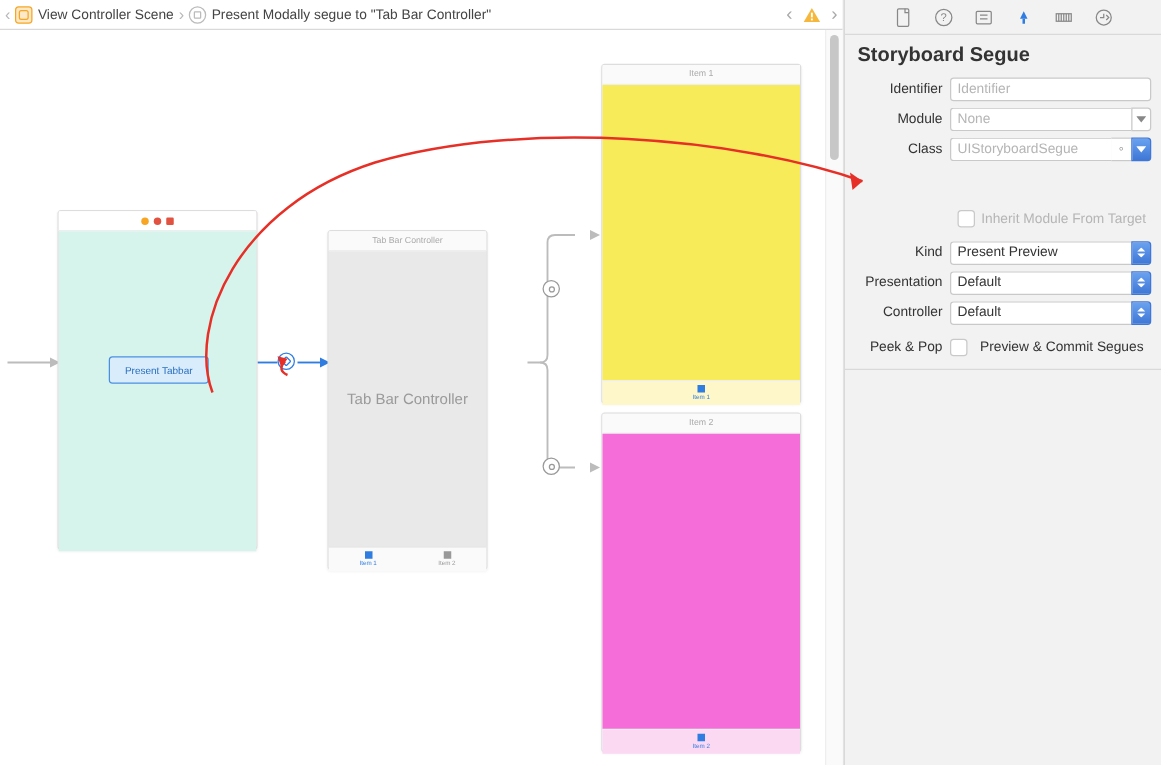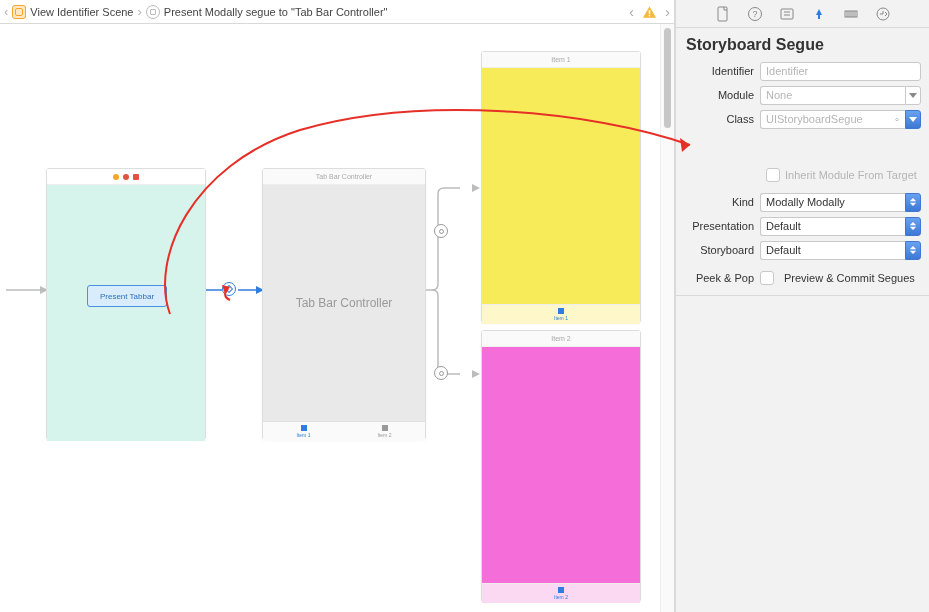--- a/index.html
+++ b/index.html
@@ -61,21 +61,21 @@
   .hdr-dot.sq{border-radius:1px;background:#e25241;}
   .scene0 .scene-body { height:256px; background:#d6f4ec; }
   .btn-present {
     position:absolute; left:40px; top:100px; width:80px; height:22px;
     border:1px solid #4a90e2; border-radius:3px; background:#d9ecfb;
     display:flex;align-items:center;justify-content:center; font-size:8px; color:#2a6fbf;
     cursor:pointer;
   }
 
   
-  .scene1 { left:262px; top:144px; width:164px; height:272px; }
+  .scene1 { left:262px; top:160px; width:128px; height:272px; }
   .scene1 .scene-header { font-size:7px; color:#aaa; }
   .scene1 .scene-body { height:236px; background:#e9e9e9; display:flex;align-items:center;justify-content:center;}
   .scene1 .scene-body .placeholder { color:#9a9a9a; font-size:12px; }
   .scene1 .tabbar {
     height:20px; border-top:1px solid #e0e0e0; background:#fafafa; display:flex;
   }
   .scene1 .tabbar .tab {
     flex:1; display:flex; flex-direction:column; align-items:center; justify-content:center;
     font-size:5px; color:#999;
   }
@@ -178,21 +178,21 @@
 
 <div class="app">
 
   <div class="canvas-pane">
 
     <div class="jumpbar">
       <span class="jb-chevron" style="padding-left:0;">‹</span>
       <span class="jb-square">
           <span class="inner"></span>
         </span>
-      <span class="jb-text">View Identifier Scene</span>
+      <span class="jb-text">View Controller Scene</span>
       <span class="jb-chevron">›</span>
       <span class="jb-circle">
           <span class="innc"></span>
         </span>
       <span class="jb-text">Present Modally segue to "Tab Bar Controller"</span>
       <span class="jb-spacer"></span>
       <span class="jb-nav">
         <span class="nav-arrow">‹</span>
         <span class="jb-warn">
           <svg viewBox="0 0 16 14">
@@ -372,21 +372,21 @@
       </div>
 
       <div class="checkbox-row disabled">
         <span class="chk"></span>
         <span>Inherit Module From Target</span>
       </div>
 
       <div class="form-row top-gap">
         <span class="label">Kind</span>
         <div class="combo">
-          <div class="field">Modally Modally</div>
+          <div class="field">Present Preview</div>
           <div class="btn">
               <svg viewBox="0 0 8 10">
                 <polygon points="0,4 8,4 4,0" fill="#fff"></polygon>
                 <polygon points="0,6 8,6 4,10" fill="#fff"></polygon>
               </svg>
             </div>
         </div>
       </div>
 
       <div class="form-row">
@@ -396,21 +396,21 @@
           <div class="btn">
               <svg viewBox="0 0 8 10">
                 <polygon points="0,4 8,4 4,0" fill="#fff"></polygon>
                 <polygon points="0,6 8,6 4,10" fill="#fff"></polygon>
               </svg>
             </div>
         </div>
       </div>
 
       <div class="form-row">
-        <span class="label">Storyboard</span>
+        <span class="label">Controller</span>
         <div class="combo">
           <div class="field">Default</div>
           <div class="btn">
               <svg viewBox="0 0 8 10">
                 <polygon points="0,4 8,4 4,0" fill="#fff"></polygon>
                 <polygon points="0,6 8,6 4,10" fill="#fff"></polygon>
               </svg>
             </div>
         </div>
       </div>

